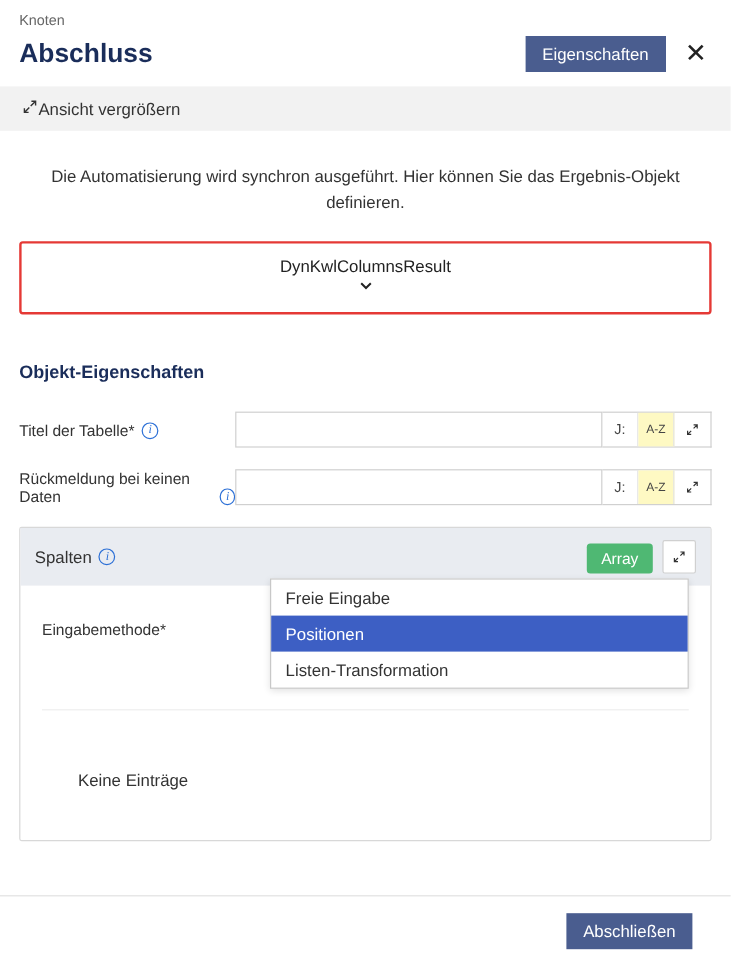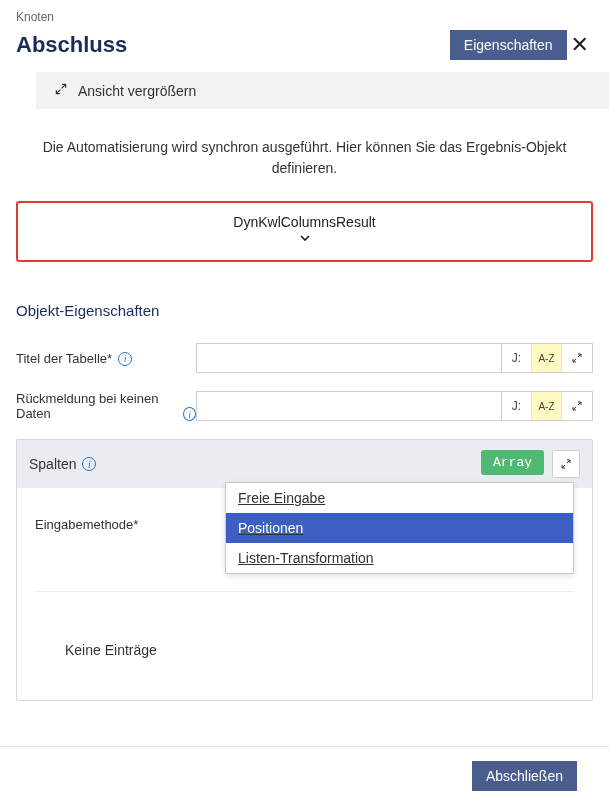--- a/index.html
+++ b/index.html
@@ -26,21 +26,21 @@
     justify-content: space-between;
   }
   .title {
     font-size: 22px;
     font-weight: 600;
     color: #1a2d5a;
   }
   .title-actions {
     display: flex;
     align-items: center;
-    gap: 0;
+    gap: 12px;
   }
   .btn-primary {
     background: #4a5d8f;
     color: #fff;
     border: none;
     padding: 7px 14px;
     font-size: 14px;
     cursor: pointer;
   }
   .close-x {
@@ -48,25 +48,23 @@
     font-weight: 400;
     cursor: pointer;
     color: #222;
     padding: 0 4px;
   }
   .expand-bar {
     background: #f2f2f2;
     padding: 10px 18px;
     display: flex;
     align-items: center;
-    gap: 10px;
-    color: #333;
-    font-size: 14px;
-    cursor: pointer;
-    margin-left: 36px;
+    color: #333;
+    font-size: 14px;
+    cursor: pointer;
   }
   .expand-icon-sm svg { width: 14px; height: 14px; }
   .content {
     padding: 28px 16px 16px 16px;
   }
   .desc {
     color: #333;
     font-size: 14px;
     line-height: 1.5;
     margin-bottom: 22px;
@@ -80,21 +78,21 @@
     align-items: center;
     justify-content: space-between;
     cursor: pointer;
     margin-bottom: 40px;
     color: #222;
     flex-direction: column;
   }
   .chev svg { width: 16px; height: 16px; }
   .section-title {
     font-size: 15px;
-    font-weight: 400;
+    font-weight: 700;
     color: #1a2d5a;
     margin-bottom: 24px;
   }
   .prop-row {
     display: flex;
     align-items: center;
     margin-bottom: 18px;
   }
   .prop-label {
     width: 180px;
@@ -162,23 +160,22 @@
   }
   .spalten-head-left {
     display: flex;
     align-items: center;
     font-size: 14px;
     font-weight: 400;
     color: #333;
   }
   .spalten-head-right {
     display: flex;
-    align-items: flex-start;
+    align-items: flex-end;
     gap: 8px;
-    font-family: Liberation Mono, monospace;
   }
   .badge-array {
     background: #4fb873;
     color: #fff;
     padding: 5px 12px;
     border-radius: 3px;
     font-size: 13px;
     font-weight: 500;
     cursor: pointer;
   }
@@ -220,21 +217,20 @@
   }
   .dropdown {
     position: absolute;
     left: 208px;
     right: 18px;
     top: 42px;
     background: #fff;
     border: 1px solid #c8c8c8;
     box-shadow: 0 2px 6px rgba(0,0,0,0.12);
     z-index: 10;
-    text-decoration: underline;
   }
   .dropdown-item {
     padding: 7px 12px;
     font-size: 14px;
     color: #333;
     cursor: pointer;
   }
   .dropdown-item.selected {
     background: #3d5fc4;
     color: #fff;

